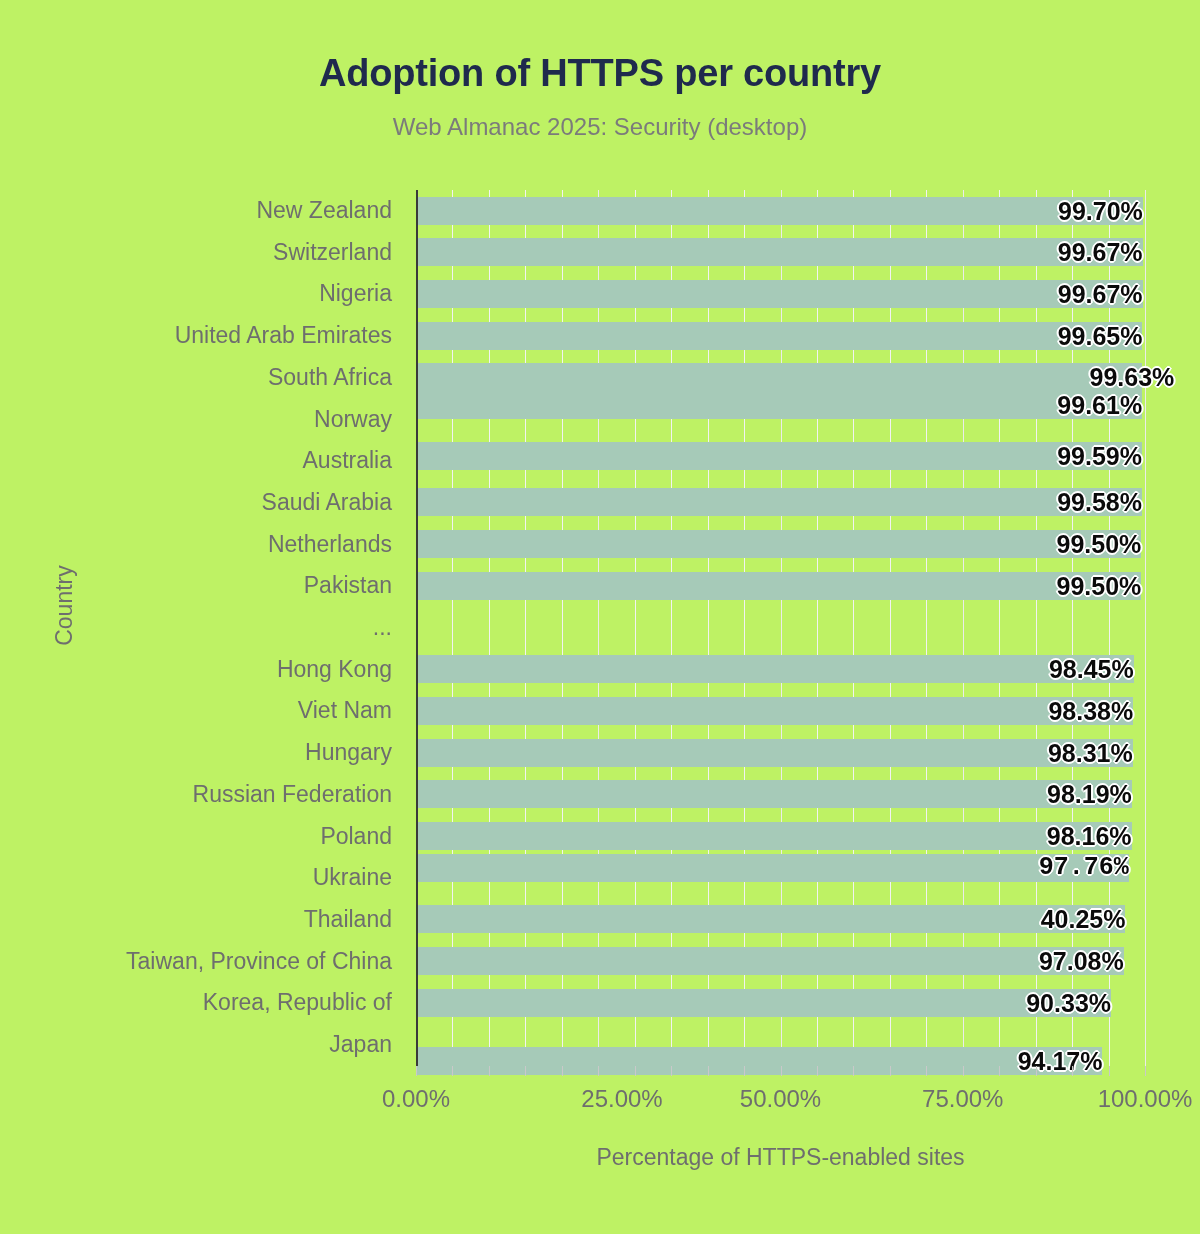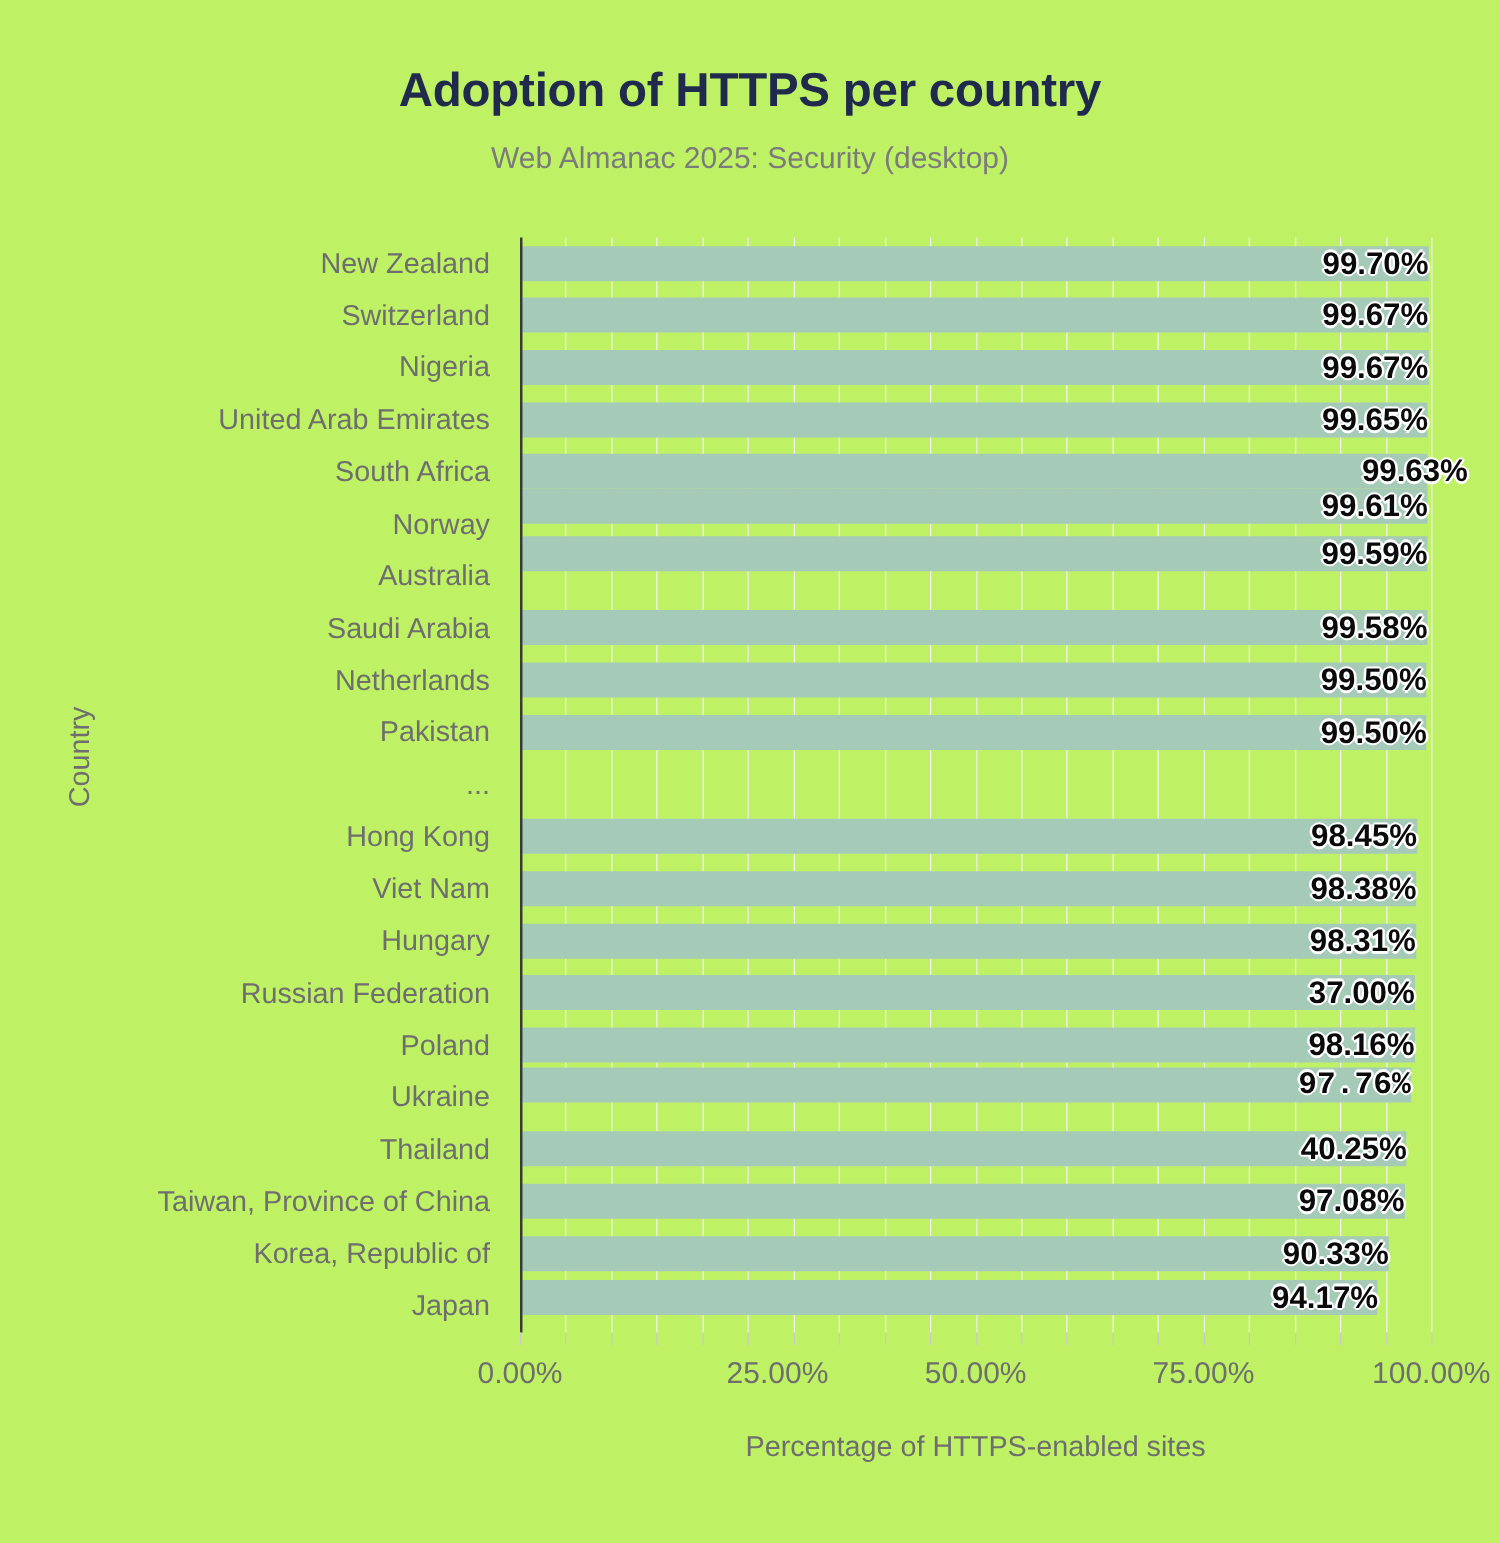--- a/index.html
+++ b/index.html
@@ -264,21 +264,21 @@
           <div class="bar-value" style="left: 0px; width: 726.448px;">99.65%</div>
         </div>
         <div class="row" style="top: 166.8px;">
           <div class="bar" style="width: 726.303px; background: rgb(166, 202, 184);"></div>
           <div class="bar-value" style="left: 0px; width: 726.303px; padding-left: 32px;">99.63%</div>
         </div>
         <div class="row" style="top: 194px;">
           <div class="bar" style="width: 726.157px; background: rgb(166, 202, 184);"></div>
           <div class="bar-value" style="left: 0px; width: 726.157px;">99.61%</div>
         </div>
-        <div class="row" style="top: 232px;">
+        <div class="row" style="top: 245px;">
           <div class="bar" style="width: 726.011px; background: rgb(166, 202, 184);"></div>
           <div class="bar-value" style="left: 0px; width: 726.011px;">99.59%</div>
         </div>
         <div class="row" style="top: 291.9px;">
           <div class="bar" style="width: 725.938px; background: rgb(166, 202, 184);"></div>
           <div class="bar-value" style="left: 0px; width: 725.938px;">99.58%</div>
         </div>
         <div class="row" style="top: 333.6px;">
           <div class="bar" style="width: 725.355px; background: rgb(166, 202, 184);"></div>
           <div class="bar-value" style="left: 0px; width: 725.355px;">99.50%</div>
@@ -295,21 +295,21 @@
         <div class="row" style="top: 500.4px;">
           <div class="bar" style="width: 717.19px; background: rgb(166, 202, 184);"></div>
           <div class="bar-value" style="left: 0px; width: 717.19px;">98.38%</div>
         </div>
         <div class="row" style="top: 542.1px;">
           <div class="bar" style="width: 716.68px; background: rgb(166, 202, 184);"></div>
           <div class="bar-value" style="left: 0px; width: 716.68px;">98.31%</div>
         </div>
         <div class="row" style="top: 583.8px;">
           <div class="bar" style="width: 715.805px; background: rgb(166, 202, 184);"></div>
-          <div class="bar-value" style="left: 0px; width: 715.805px;">37.00%</div>
+          <div class="bar-value" style="left: 0px; width: 715.805px;">98.19%</div>
         </div>
         <div class="row" style="top: 625.5px;">
           <div class="bar" style="width: 715.586px; background: rgb(166, 202, 184);"></div>
           <div class="bar-value" style="left: 0px; width: 715.586px;">98.16%</div>
         </div>
         <div class="row" style="top: 657px; font-family: Liberation Mono, monospace;">
           <div class="bar" style="width: 712.67px; background: rgb(166, 202, 184);"></div>
           <div class="bar-value" style="left: 0px; width: 712.67px;">97.76%</div>
         </div>
         <div class="row" style="top: 708.9px;">
@@ -317,21 +317,21 @@
           <div class="bar-value" style="left: 0px; width: 709.463px;">40.25%</div>
         </div>
         <div class="row" style="top: 750.6px;">
           <div class="bar" style="width: 707.713px; background: rgb(166, 202, 184);"></div>
           <div class="bar-value" style="left: 0px; width: 707.713px;">97.08%</div>
         </div>
         <div class="row" style="top: 792.3px;">
           <div class="bar" style="width: 695.029px; background: rgb(166, 202, 184);"></div>
           <div class="bar-value" style="left: 0px; width: 695.029px;">90.33%</div>
         </div>
-        <div class="row" style="top: 827px; padding-left: 36px;">
+        <div class="row" style="top: 850px; padding-left: 36px;">
           <div class="bar" style="width: 686.499px; background: rgb(166, 202, 184);"></div>
           <div class="bar-value" style="left: 0px; width: 686.499px;">94.17%</div>
         </div>
       </div>
   </div>
 
   <div class="yaxis-line"></div>
 
   <div class="xaxis-ticks">
       <div class="tick major" style="left: 0px;"></div>

